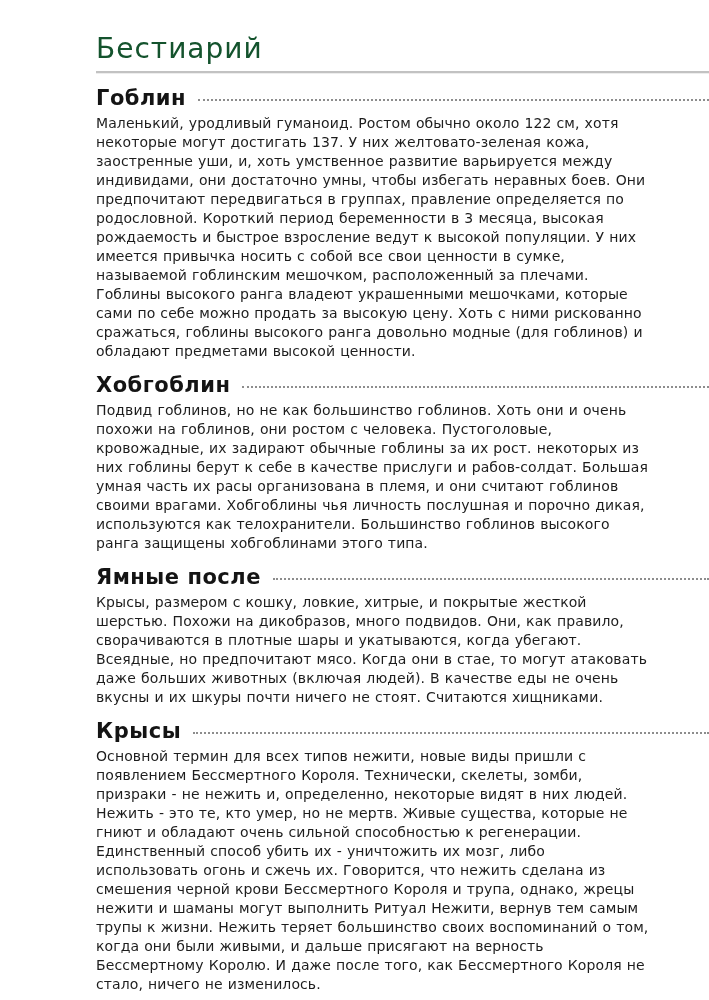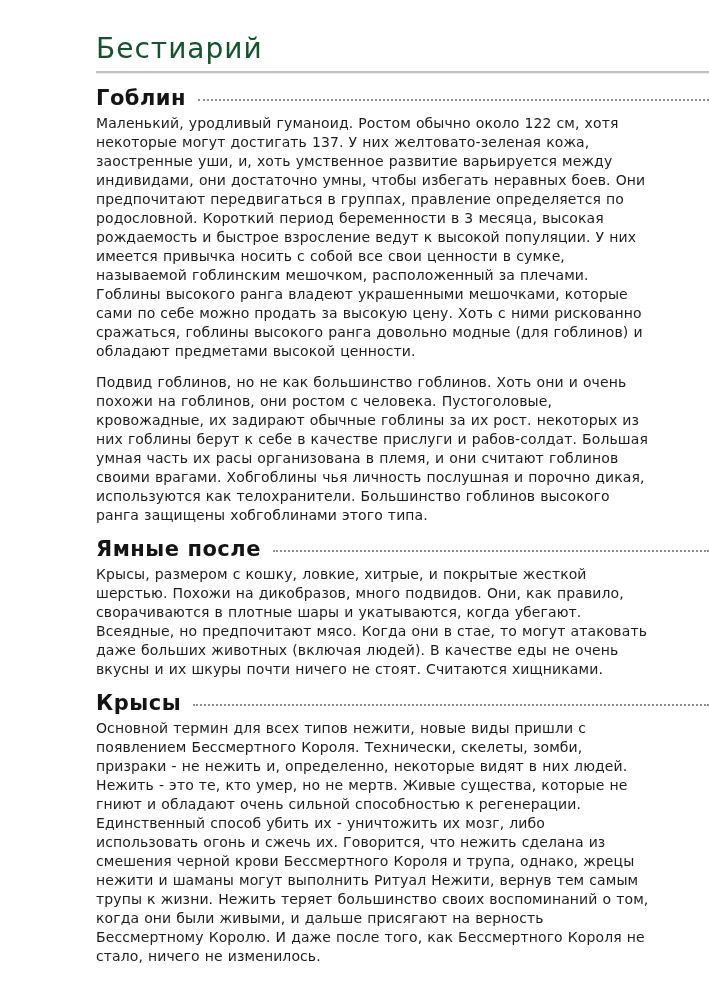--- a/index.html
+++ b/index.html
@@ -83,20 +83,24 @@
 
   <section class="section">
     <div class="section-heading">
       <span class="heading-text">Гоблин</span>
       <span class="dotted-leader"></span>
     </div>
     <p class="section-body">Маленький, уродливый гуманоид. Ростом обычно около 122 см, хотя некоторые могут достигать 137. У них желтовато-зеленая кожа, заостренные уши, и, хоть умственное развитие варьируется между индивидами, они достаточно умны, чтобы избегать неравных боев. Они предпочитают передвигаться в группах, правление определяется по родословной. Короткий период беременности в 3 месяца, высокая рождаемость и быстрое взросление ведут к высокой популяции. У них имеется привычка носить с собой все свои ценности в сумке, называемой гоблинским мешочком, расположенный за плечами. Гоблины высокого ранга владеют украшенными мешочками, которые сами по себе можно продать за высокую цену. Хоть с ними рискованно сражаться, гоблины высокого ранга довольно модные (для гоблинов) и обладают предметами высокой ценности.</p>
   </section>
 
   <section class="section">
+    <div class="section-heading">
+      <span class="heading-text">Хобгоблин</span>
+      <span class="dotted-leader"></span>
+    </div>
     <p class="section-body">Подвид гоблинов, но не как большинство гоблинов. Хоть они и очень похожи на гоблинов, они ростом с человека. Пустоголовые, кровожадные, их задирают обычные гоблины за их рост. некоторых из них гоблины берут к себе в качестве прислуги и рабов-солдат. Большая умная часть их расы организована в племя, и они считают гоблинов своими врагами. Хобгоблины чья личность послушная и порочно дикая, используются как телохранители. Большинство гоблинов высокого ранга защищены хобгоблинами этого типа.</p>
   </section>
 
   <section class="section">
     <div class="section-heading">
       <span class="heading-text">Ямные после</span>
       <span class="dotted-leader"></span>
     </div>
     <p class="section-body">Крысы, размером с кошку, ловкие, хитрые, и покрытые жесткой шерстью. Похожи на дикобразов, много подвидов. Они, как правило, сворачиваются в плотные шары и укатываются, когда убегают. Всеядные, но предпочитают мясо. Когда они в стае, то могут атаковать даже больших животных (включая людей). В качестве еды не очень вкусны и их шкуры почти ничего не стоят. Считаются хищниками.</p>
   </section>

